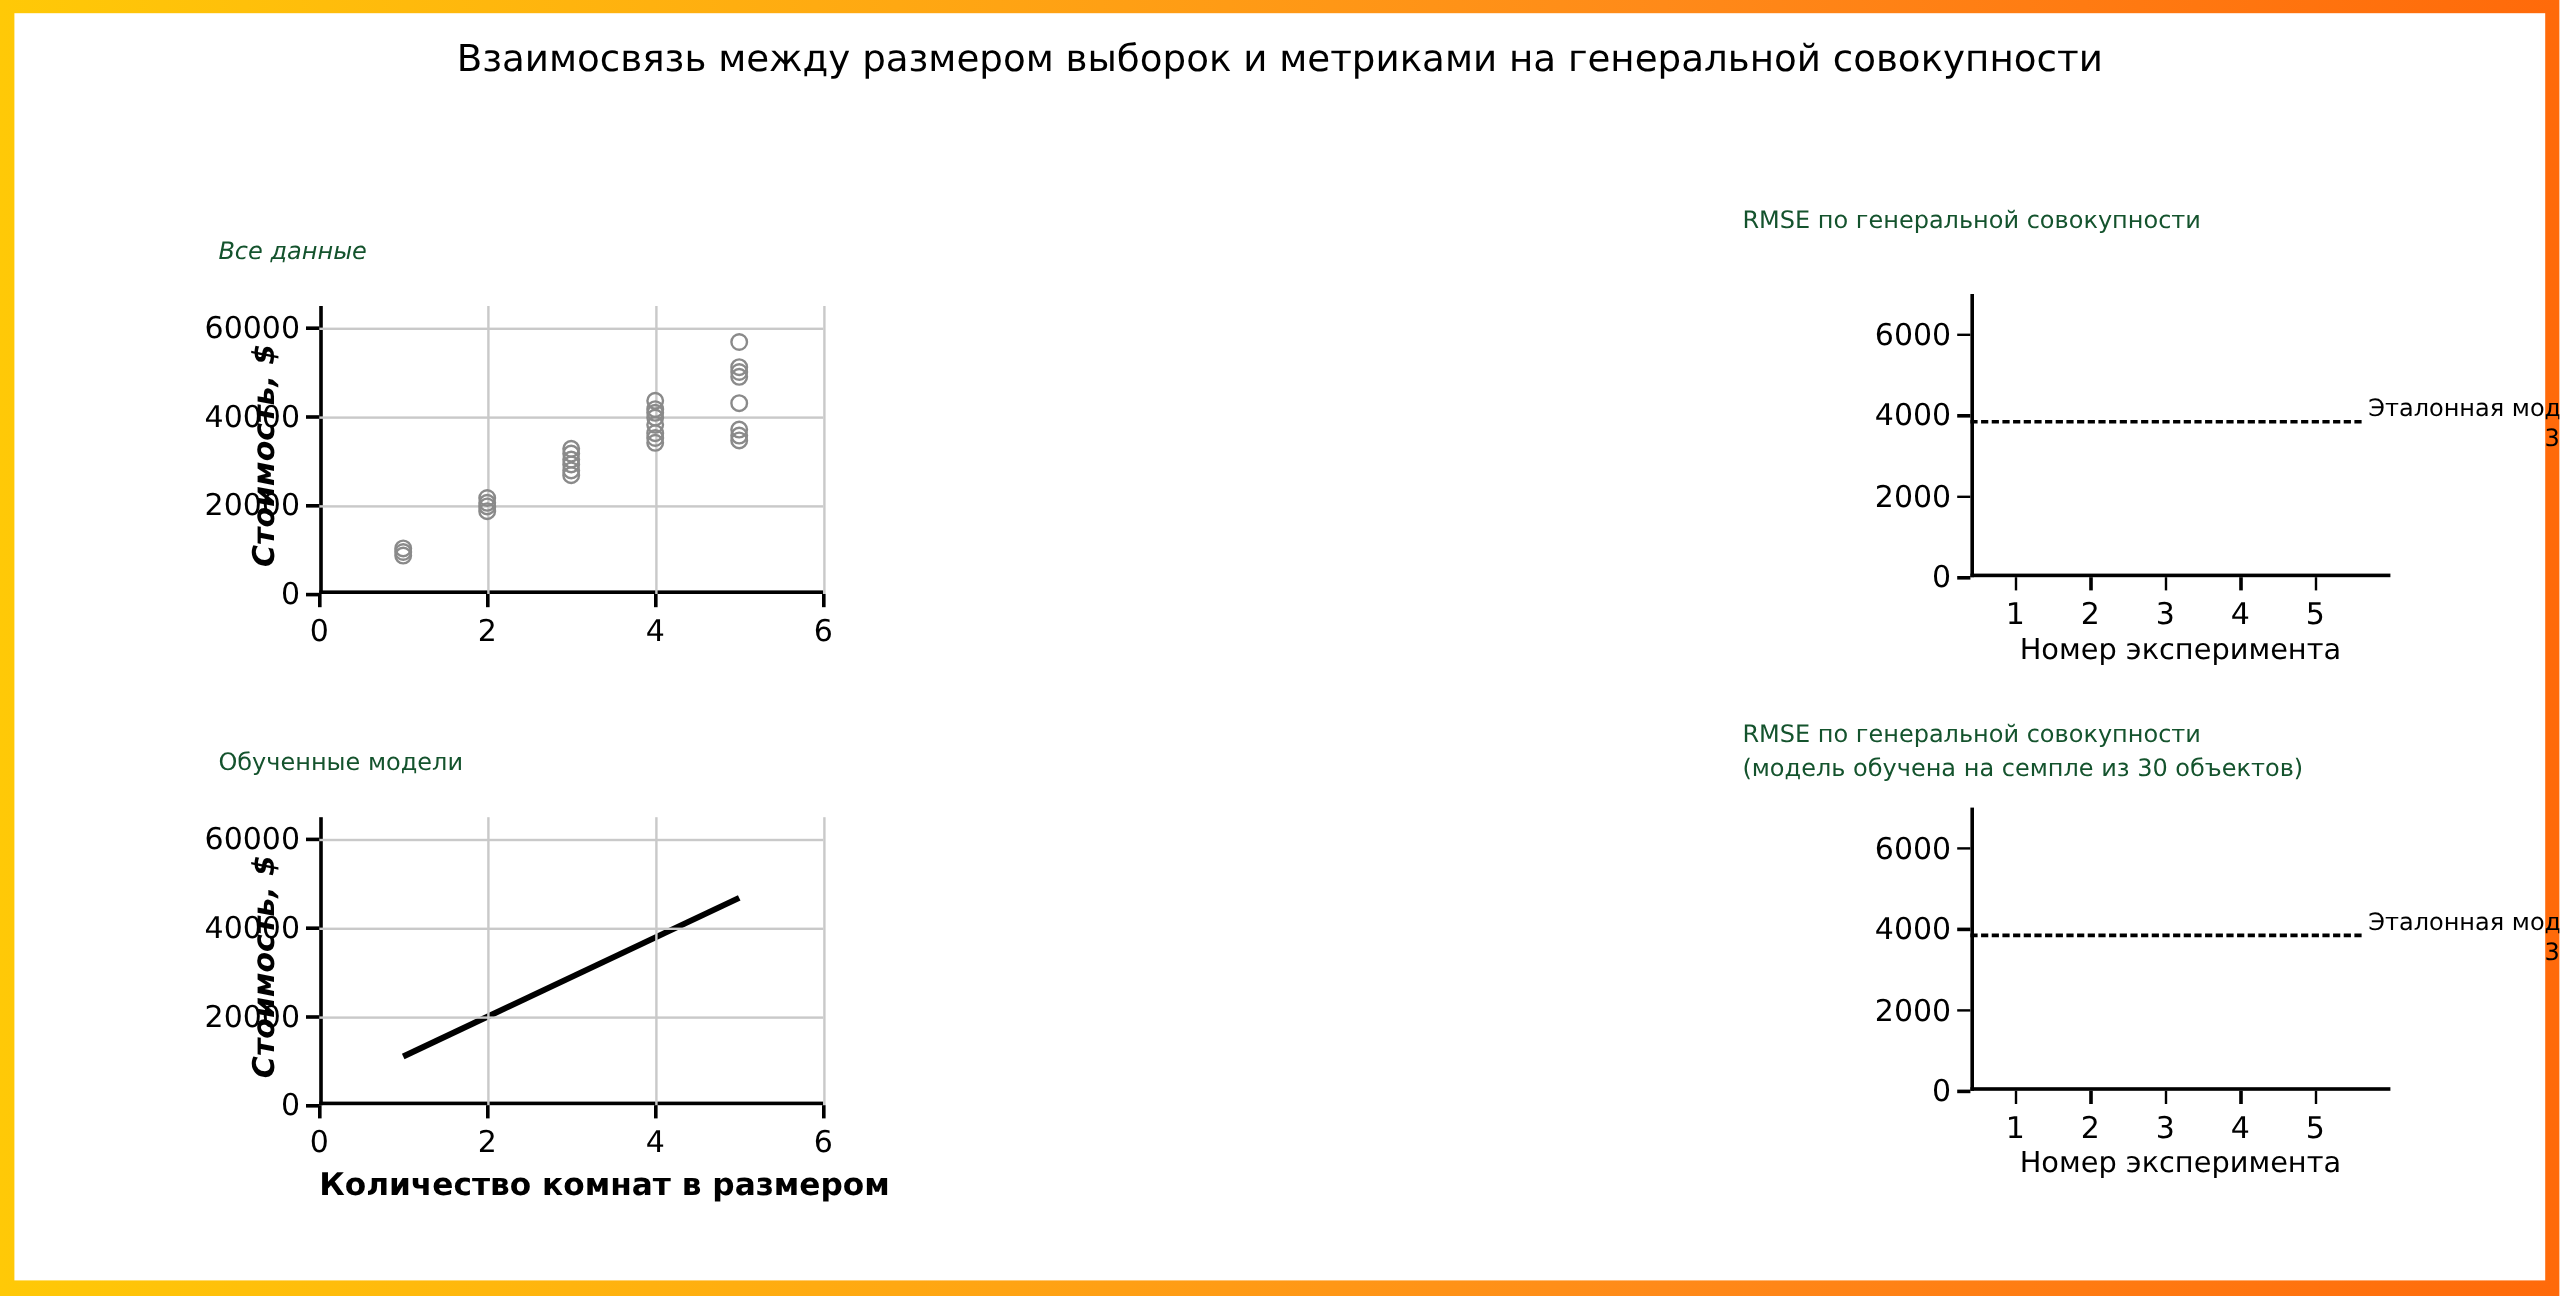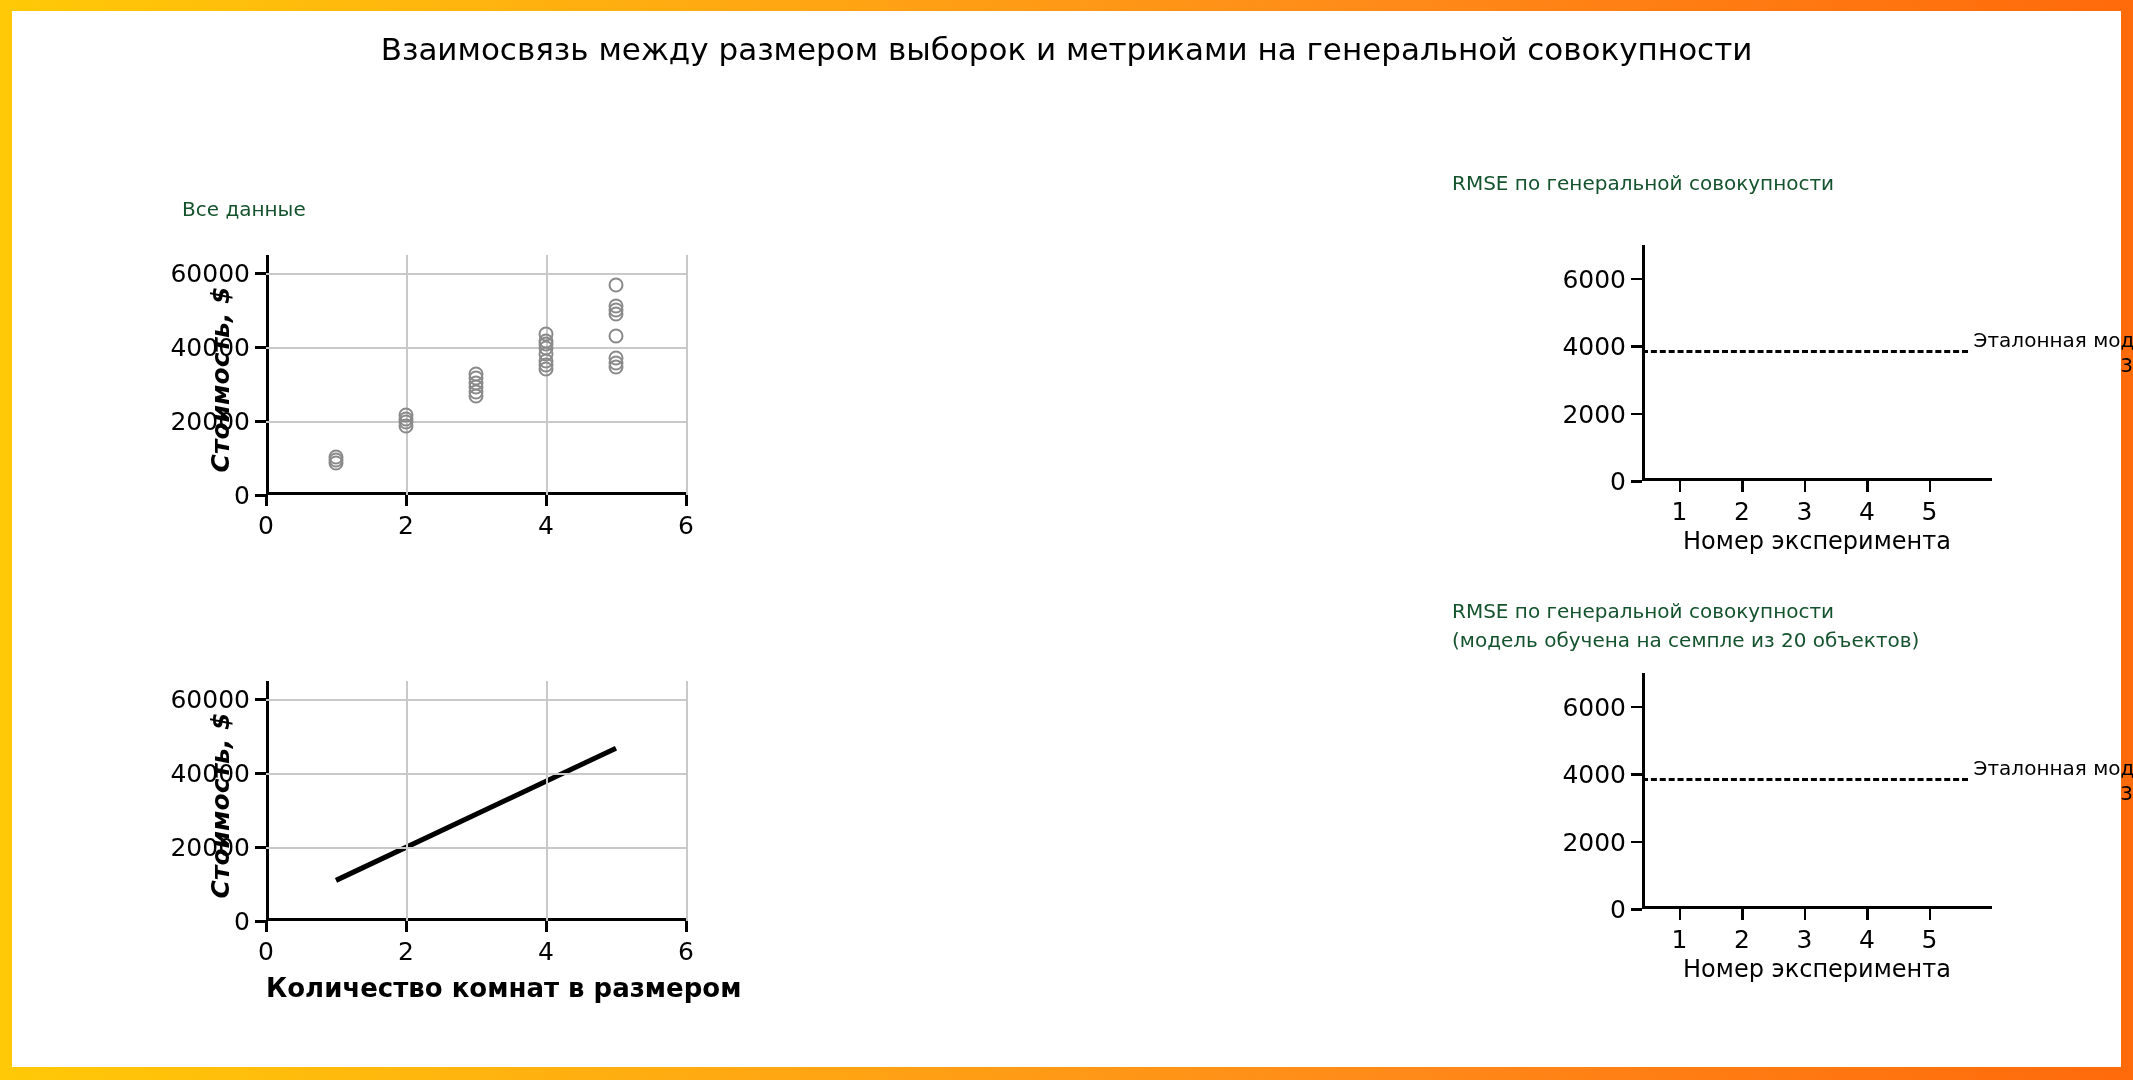--- a/index.html
+++ b/index.html
@@ -176,21 +176,21 @@
 </style>
 </head>
 <body>
 
 <div class="frame">
   <div class="canvas">
 
     <div class="main-title">Взаимосвязь между размером выборок и метриками на генеральной совокупности</div>
 
     <div class="plot" style="left:170px; top:186px; width:520px; height:350px;">
-      <div class="plot-title" style="top:0;">Все данные</div>
+      <div class="plot-title" style="top:0;font-style:italic;">Все данные</div>
       <div class="axes" id="axes-all-data" style="left:84px; top:58px; width:420px; height:240px;">
         <div class="spine-left"></div>
         <div class="spine-bottom"></div>
       <div class="gridline-h" style="top: 166.154px;"></div>
           <div class="gridline-h" style="top: 92.3077px;"></div>
           <div class="gridline-h" style="top: 18.4615px;"></div>
           <div class="gridline-v" style="left: 140px;"></div>
           <div class="gridline-v" style="left: 280px;"></div>
           <div class="gridline-v" style="left: 420px;"></div>
           <div class="tick-y" style="top: 239px;"></div>
@@ -236,20 +236,21 @@
           <div class="marker" style="left: 350px; top: 59.0769px; border-color: rgb(138, 138, 138);"></div>
           <div class="marker" style="left: 350px; top: 81.2308px; border-color: rgb(138, 138, 138);"></div>
           <div class="marker" style="left: 350px; top: 103.385px; border-color: rgb(138, 138, 138);"></div>
           <div class="marker" style="left: 350px; top: 107.815px; border-color: rgb(138, 138, 138);"></div>
           <div class="marker" style="left: 350px; top: 111.877px; border-color: rgb(138, 138, 138);"></div>
         </div>
       <div class="axlabel-y" style="left:-62px; top:168px; width:200px; text-align:center;">Стоимость, $</div>
     </div>
 
     <div class="plot" style="left:170px; top:612px; width:520px; height:390px;">
+      <div class="plot-title" style="top:0;">Обученные модели</div>
       <div class="axes" id="axes-trained" style="left:84px; top:58px; width:420px; height:240px;">
         <div class="spine-left"></div>
         <div class="spine-bottom"></div>
         <svg class="fitline" viewBox="0 0 420 240" preserveAspectRatio="none">
           <line id="trained-line" x1="70" y1="199.3846153846154" x2="350" y2="67.20000000000002" stroke="#000000" stroke-width="5" vector-effect="non-scaling-stroke"></line>
         </svg>
       <div class="gridline-h" style="top: 166.154px;"></div>
           <div class="gridline-h" style="top: 92.3077px;"></div>
           <div class="gridline-h" style="top: 18.4615px;"></div>
           <div class="gridline-v" style="left: 140px;"></div>
@@ -310,21 +311,21 @@
         </div>
       <div class="refnote" id="refnote-10" style="left: 461.5px; top: 157.425px; text-align: right;">
         <div>Эталонная модель</div>
         <div>3873</div>
       </div>
       <div class="axlabel-x" style="left:130px; top:356px; width:350px; font-size:24px; font-weight:normal;">Номер эксперимента</div>
     </div>
 
     <div class="plot" style="left:1500px; top:588px; width:560px; height:400px;">
       <div class="plot-title" style="top:0; left:-60px; width:560px;">RMSE по генеральной совокупности</div>
-      <div class="plot-title" style="top:29px; left:-60px; width:560px;">(модель обучена на семпле из 20 объектов)</div>
+      <div class="plot-title" style="top:29px; left:-60px; width:560px;">(модель обучена на семпле из 30 объектов)</div>
       <div class="axes" id="axes-rmse-20" style="left:130px; top:74px; width:350px; height:236px;">
         <div class="spine-left"></div>
         <div class="spine-bottom"></div>
         <div class="refline" id="refline-20" style="top: 105.425px; left: 0px; width: 325.5px;"></div>
       <div class="tick-y" style="top: 235px;"></div>
           <div class="ticklabel-y" style="top: 236px;">0</div>
           <div class="tick-y" style="top: 167.571px;"></div>
           <div class="ticklabel-y" style="top: 168.571px;">2000</div>
           <div class="tick-y" style="top: 100.143px;"></div>
           <div class="ticklabel-y" style="top: 101.143px;">4000</div>

